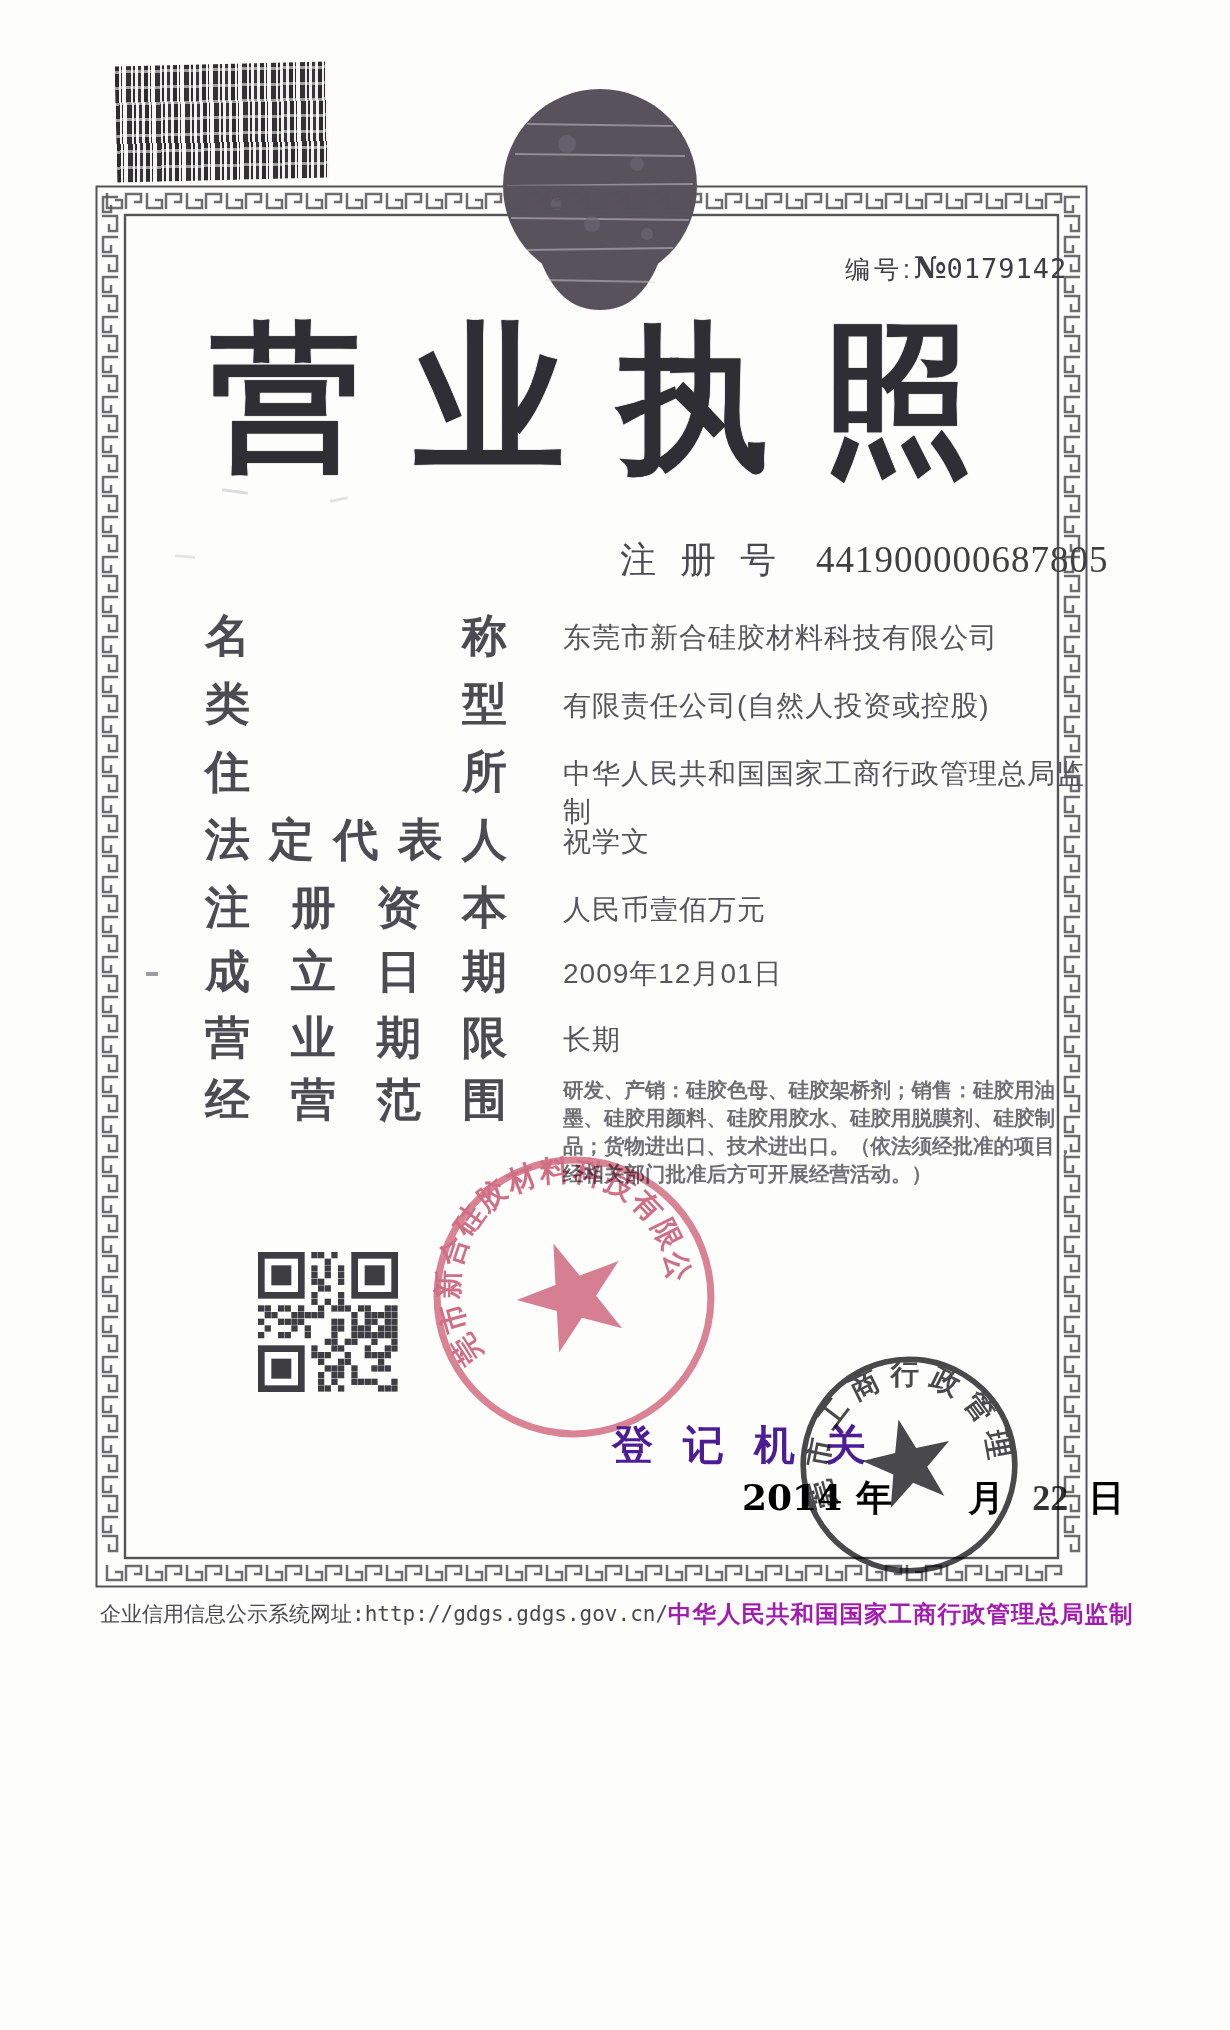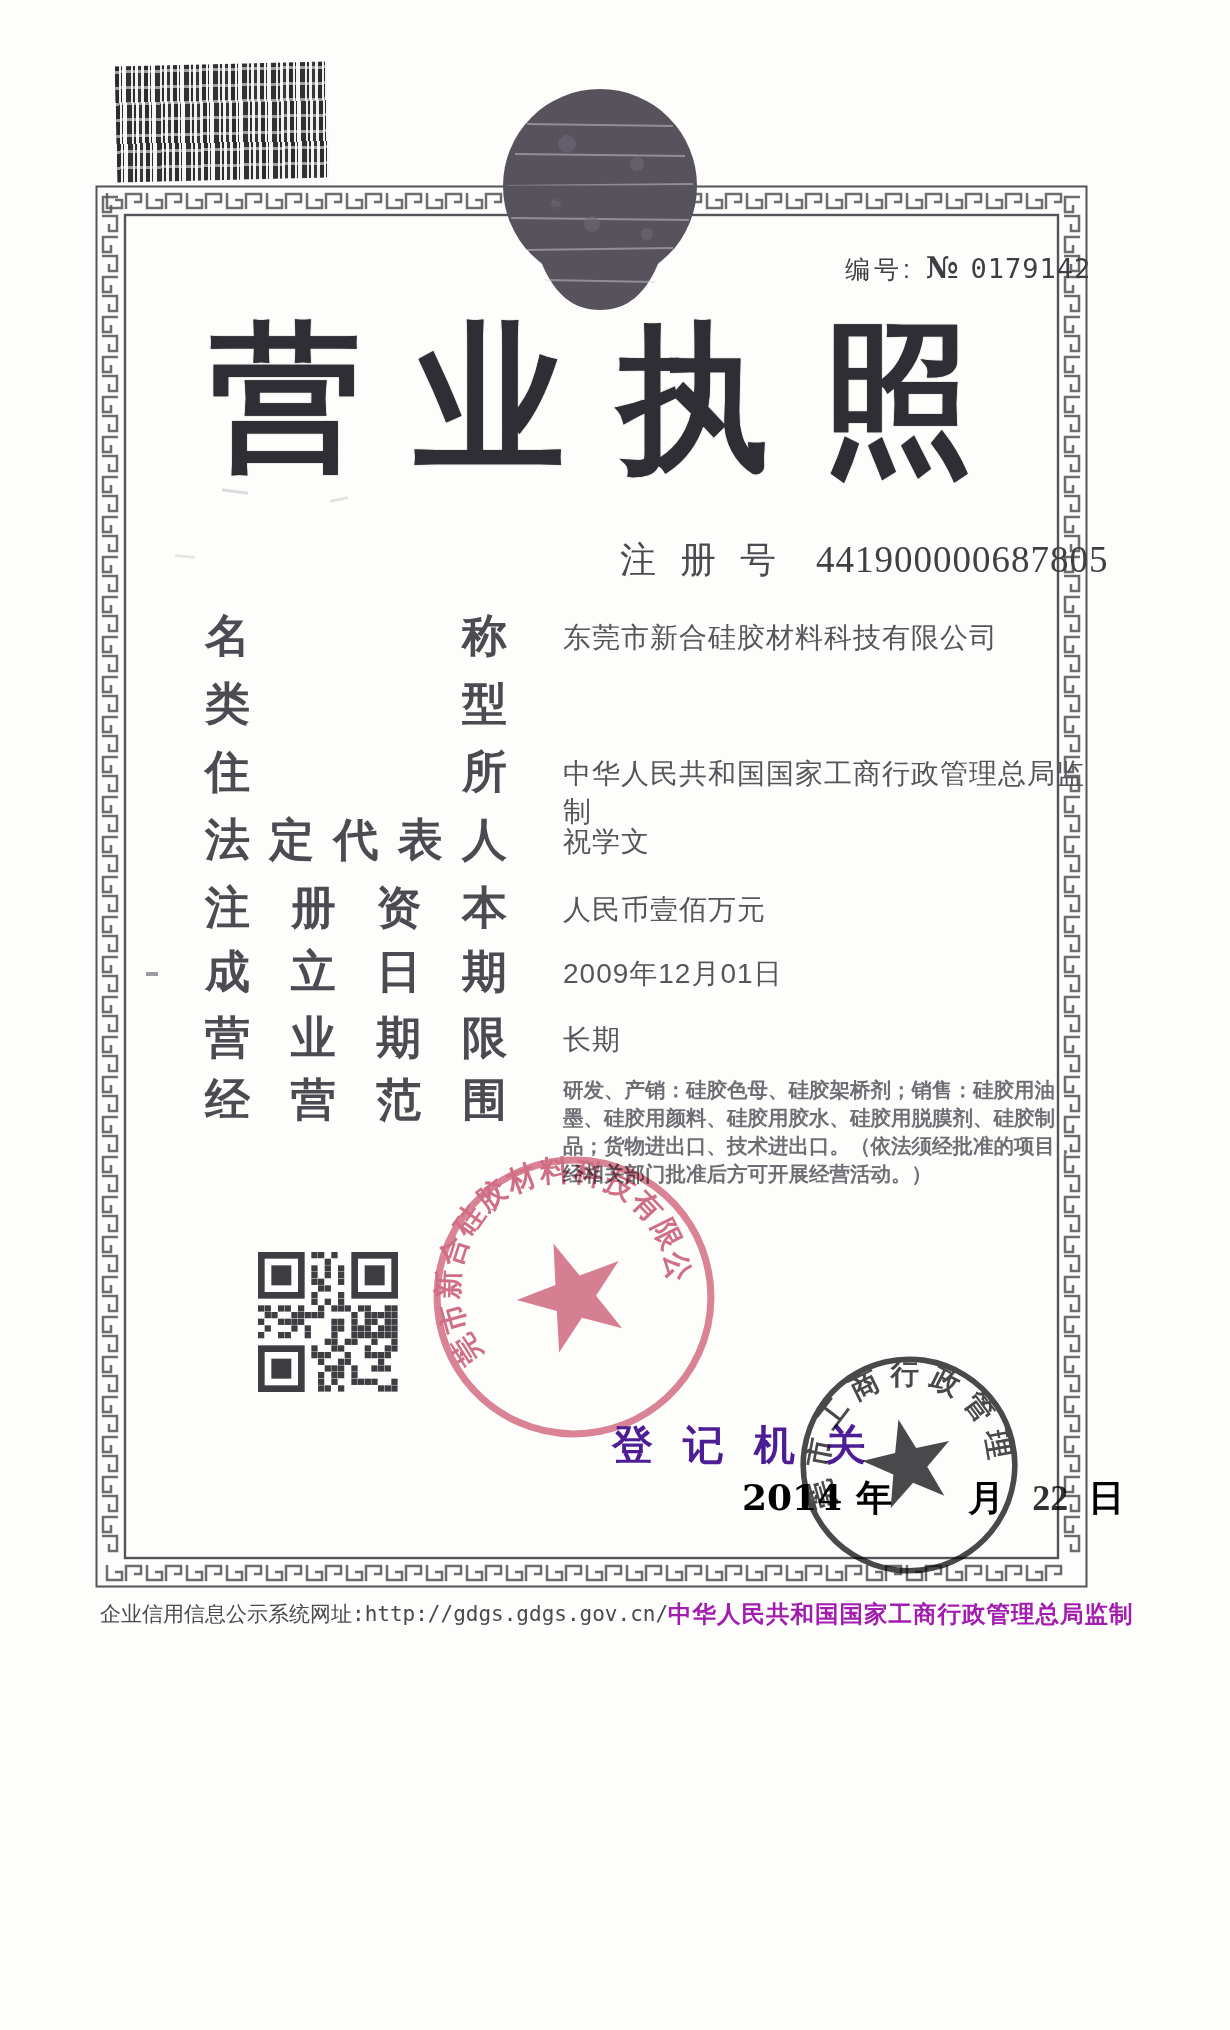--- a/index.html
+++ b/index.html
@@ -26,21 +26,21 @@
         #29282c 23px 26px, #efeeec 26px 29px);
   }
 
   
   #emblem{left:497px;top:84px;width:206px;height:228px;}
 
   
   #frame{left:95px;top:185px;width:993px;height:1403px;}
 
   
-  #serial{left:845px;top:250px;display:flex;align-items:baseline;gap:12px;color:#3e3d43;}
+  #serial{left:845px;top:250px;display:flex;align-items:baseline;color:#3e3d43;}
   #serial .s-label{font-size:25px;letter-spacing:4px;}
   #serial .s-mark{font-family:"DejaVu Serif",serif;font-weight:bold;font-size:30px;}
   #serial .s-num{font-family:"DejaVu Sans Mono",monospace;font-size:27px;letter-spacing:1px;}
 
   
   #title{left:95px;top:316px;width:993px;display:flex;justify-content:center;gap:54px;
     font-family:"DejaVu Sans",sans-serif;font-weight:bold;font-size:150px;line-height:1.1;
     color:#2f2e34;text-shadow:0 0 1px #2f2e34;}
   #title span{transform:scaleY(1.06);}
 
@@ -397,20 +397,21 @@
         <span>名</span>
         <span>称</span>
       </div>
       <div class="val">东莞市新合硅胶材料科技有限公司</div>
     </div>
     <div class="frow">
       <div class="lbl">
         <span>类</span>
         <span>型</span>
       </div>
+      <div class="val">有限责任公司(自然人投资或控股)</div>
     </div>
     <div class="frow">
       <div class="lbl">
         <span>住</span>
         <span>所</span>
       </div>
       <div class="val">中华人民共和国国家工商行政管理总局监制</div>
     </div>
     <div class="frow">
       <div class="lbl">

